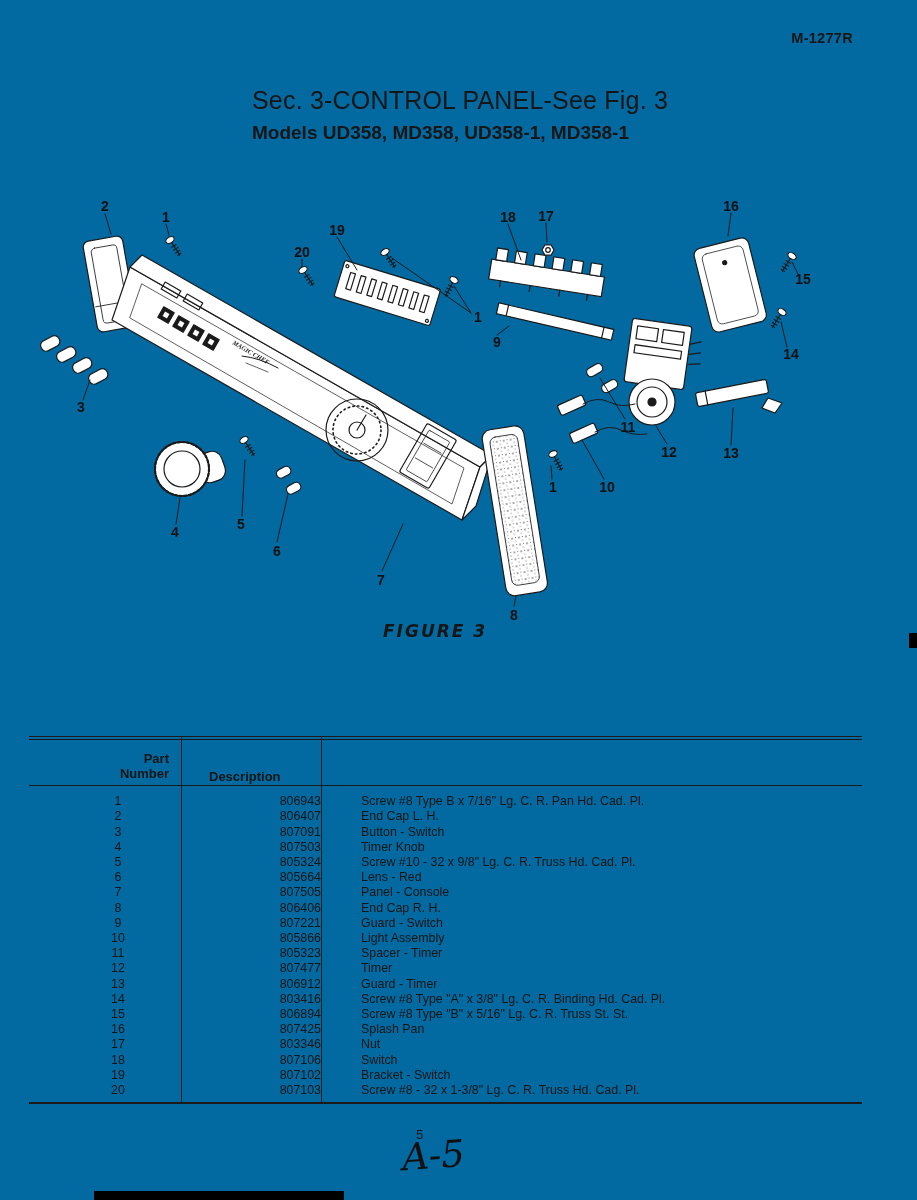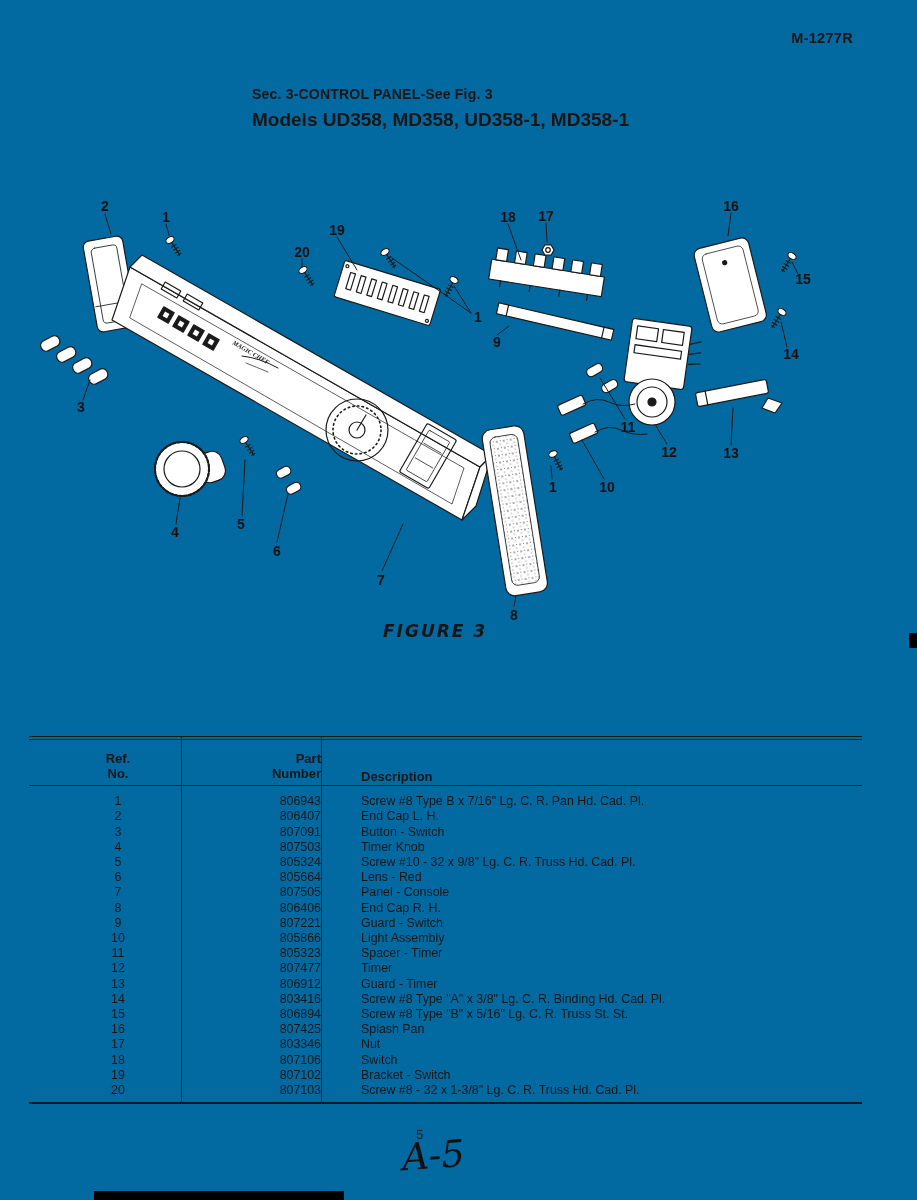--- a/index.html
+++ b/index.html
@@ -3,21 +3,21 @@
 <meta charset="utf-8">
 <style>
   * { margin:0; padding:0; box-sizing:border-box; }
   html,body { background:#e8e8e8; }
   body { font-family:"Liberation Sans", sans-serif; color:#161616; }
   .page { position:relative; width:917px; height:1200px; background:#0369a1; overflow:hidden; margin:0 auto; }
 
   .doc-number { position:absolute; top:30px; right:64px; font-weight:700; font-size:14.5px; letter-spacing:.3px; }
 
   .title-block { position:absolute; left:252px; top:86px; }
-  .title { font-size:14px; font-weight:700; letter-spacing:.2px; }
+  .title { font-size:25px; font-weight:400; letter-spacing:.2px; }
   .subtitle { margin-top:7px; font-size:19px; font-weight:700; }
 
   .diagram { position:absolute; left:30px; top:172px; width:830px; height:490px; }
   .callout-layer { position:absolute; left:0; top:0; width:100%; height:100%; pointer-events:none; }
   .callout { position:absolute; transform:translate(-50%,-50%); font-weight:700; font-size:14px; color:#111; }
 
   .figure-caption { position:absolute; left:383px; top:621px; font-size:17px; font-weight:700;
                     letter-spacing:2px; font-family:"DejaVu Sans", sans-serif;font-style:italic; }
 
   .ptable { position:relative; position:absolute; left:29px; top:736px; width:833px; font-size:12.4px; }
@@ -271,24 +271,20 @@
         <span class="callout" style="left: 351px; top: 408px;">7</span>
         <span class="callout" style="left: 484px; top: 443px;">8</span>
       </div>
   </div>
 
   <div class="figure-caption">FIGURE 3</div>
 
   <div class="ptable">
     <div class="rule-double"></div>
     <div class="thead">
-      <div class="c1">
-        <div>Ref.</div>
-        <div>No.</div>
-      </div>
       <div class="c2">
         <div>Part</div>
         <div>Number</div>
       </div>
       <div class="c3">
         <div>Description</div>
       </div>
     </div>
     <div class="rule"></div>
     <div class="tbody">

